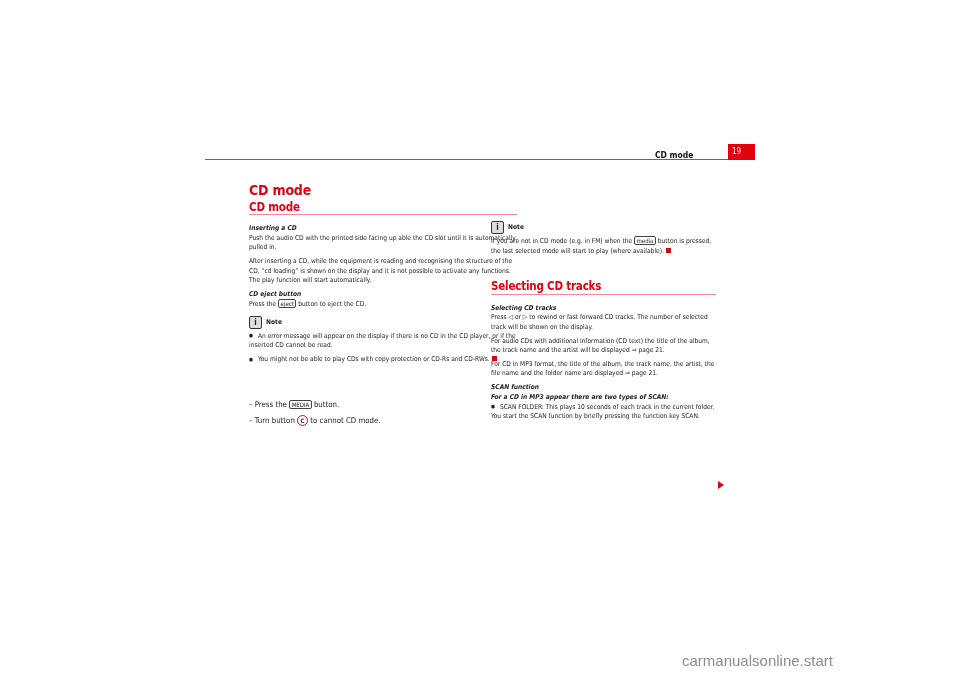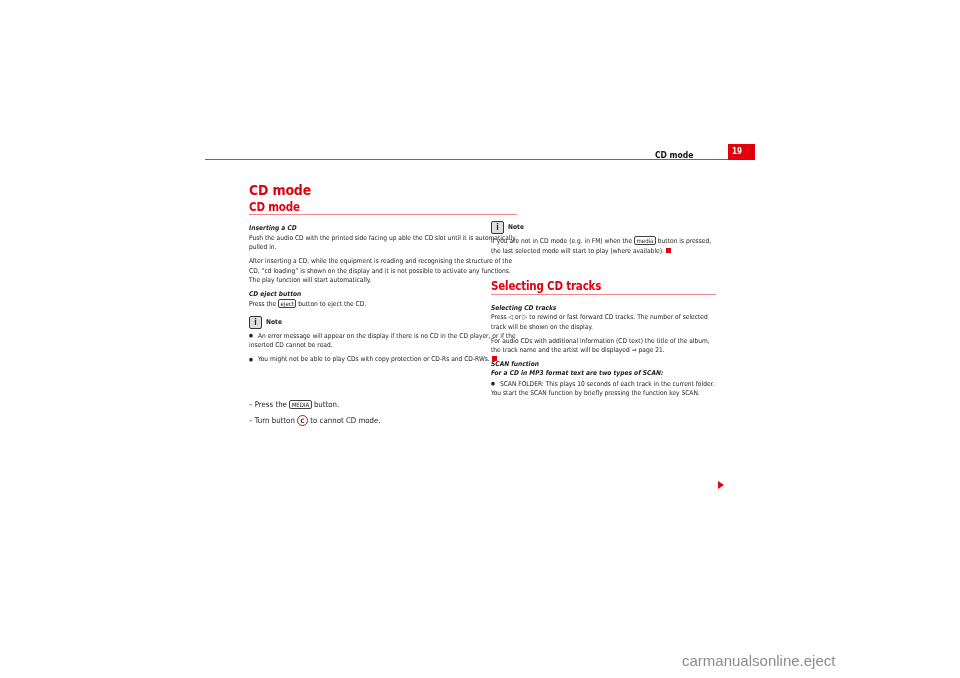--- a/index.html
+++ b/index.html
@@ -1,21 +1,21 @@
 <!DOCTYPE html>
 <html><head>
 <meta charset="utf-8">
 <style>
   html, body { margin: 0; padding: 0; background: #ffffff; }
   body { width: 960px; height: 678px; position: relative; overflow: hidden;
          font-family: "DejaVu Sans Condensed", "DejaVu Sans", "Liberation Sans", sans-serif; color: #222; }
   .header-line { position: absolute; left: 205px; top: 159px; width: 523px; height: 1px; background: #e8303a; }
   .header-title { position: absolute; left: 655px; top: 150px; font-size: 8.5px; font-weight: bold; color: #111; }
   .page-num { position: absolute; left: 728px; top: 144px; width: 27px; height: 16px; background: #e2000f;
-              color: #fff; font-size: 8px; font-weight: bold; padding-left: 4px; box-sizing: border-box; line-height: 16px; }
+              color: #fff; font-size: 8px; font-weight: normal; padding-left: 4px; box-sizing: border-box; line-height: 16px; }
   .col { position: absolute; width: 268px; font-size: 6.6px; line-height: 9.6px; }
   .col-left { left: 249px; top: 186px; }
   .col-right { left: 491px; top: 221px; width: 225px; }
   .chapter-title { color: #e2000f; font-size: 14px; font-weight: bold; margin: 0 0 7px 0; letter-spacing: -0.2px; }
   .section-title { color: #e2000f; font-size: 11.5px; font-weight: bold; margin: 0; padding-bottom: 2px;
                    border-bottom: 1px solid #f08a90; letter-spacing: -0.2px; }
   .sub { font-weight: bold; margin: 0; font-style: italic; }
   p { margin: 0 0 4px 0; }
   .kbd { display: inline-block; border: 0.8px solid #444; border-radius: 2px; padding: 0 1.5px; line-height: 7px; font-size: 6px; }
   .circ { display: inline-block; width: 9px; height: 9px; border: 1px solid #e2000f; border-radius: 50%;
@@ -80,19 +80,20 @@
     <span>If you are not in CD mode (e.g. in FM) when the</span>
     <span class="kbd">media</span>
     <span>button is pressed, the last selected mode will start to play (where available).</span><span class="endmark"></span>
   </p>
   <div style="height:22px"></div>
   <h2 class="section-title">Selecting CD tracks</h2>
   <div style="height:9px"></div>
   <p class="sub">Selecting CD tracks</p>
   <p>Press ◁ or ▷ to rewind or fast forward CD tracks. The number of selected track will be shown on the display.</p>
   <p>For audio CDs with additional information (CD text) the title of the album, the track name and the artist will be displayed ⇒ page 21.</p>
+  <p>For CD in MP3 format, the title of the album, the track name, the artist, the file name and the folder name are displayed ⇒ page 21.</p>
   <p class="sub">SCAN function</p>
-  <p class="sub">For a CD in MP3 format text are two types of SCAN:</p>
+  <p class="sub">For a CD in MP3 appear there are two types of SCAN:</p>
   <p class="bullet">SCAN FOLDER: This plays 10 seconds of each track in the current folder. You start the SCAN function by briefly pressing the function key SCAN.</p>
 </div>
 
 <div class="arrow-next"></div>
-<div class="watermark">carmanualsonline.eject</div>
+<div class="watermark">carmanualsonline.start</div>
 
 </body></html>

